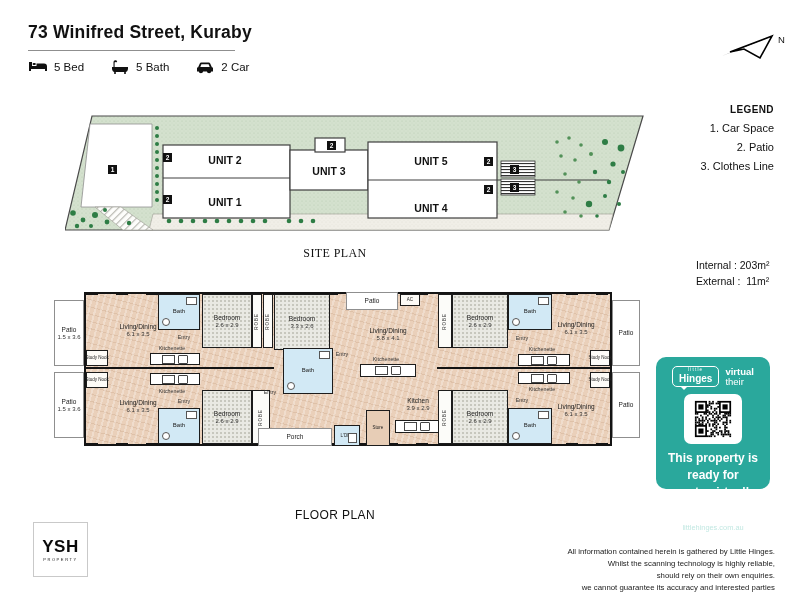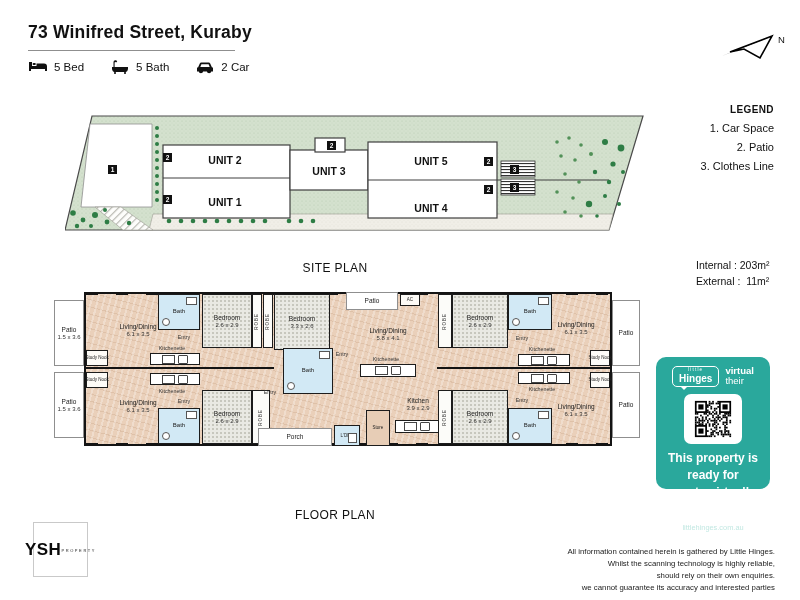--- a/index.html
+++ b/index.html
@@ -16,21 +16,21 @@
   
   .compass{position:absolute;left:720px;top:28px;}
 
   
   .legend{position:absolute;right:26px;top:104px;text-align:right;}
   .legend-title{font-size:10px;font-weight:700;letter-spacing:.4px;margin-bottom:7px;}
   .legend-item{font-size:11px;margin:7px 0;}
 
   
   .caption{position:absolute;left:230px;width:210px;text-align:center;font-size:12px;letter-spacing:.4px;}
-  .caption-site{top:261px;}
+  .caption-site{top:246px;font-family:Liberation Serif, serif;}
   .caption-floor{top:508px;}
   .areas{position:absolute;left:696px;top:258px;font-size:10.5px;line-height:1.5;white-space:pre;}
 
   
   .siteplan{position:absolute;left:65px;top:112px;}
 
   
   .floorplan{position:absolute;left:52px;top:292px;width:590px;height:154px;}
   .fbody{position:absolute;left:32px;top:0;width:528px;height:154px;box-sizing:border-box;
          border:2px solid #141414;
@@ -62,37 +62,37 @@
   .rdims{font-size:6px;color:#333;white-space:nowrap;}
   .fr.nook .rlabel,.fr.store .rlabel,.fr.bathsm .rlabel{font-size:4.5px;}
   .fr.bath .rlabel{font-size:6px;}
   .fr.lbl.small .rlabel{font-size:5.3px;color:#333;}
   .fxa{width:11px;height:7px;border:1px solid #444;background:#fff;}
   .fxb{width:8px;height:7px;border:1px solid #444;background:#fff;border-radius:1px;}
 
   
   .promo{position:absolute;left:656px;top:357px;width:114px;height:132px;border-radius:10px;
          color:#fff;display:flex;flex-direction:column;align-items:center;padding-top:9px;box-sizing:border-box;}
-  .brand-row{display:flex;align-items:flex-start;}
+  .brand-row{display:flex;align-items:flex-end;}
   .bubble{position:relative;border:1.3px solid #fff;border-radius:5px;padding:1px 6px 2px;text-align:center;}
   .b-little{font-size:4.5px;letter-spacing:1.2px;line-height:1;}
   .b-hinges{font-size:10px;font-weight:700;line-height:1.1;}
   .b-tail{position:absolute;left:7px;bottom:-4px;width:0;height:0;
           border-left:4px solid transparent;border-right:4px solid transparent;border-top:4px solid #fff;}
   .vt{margin-left:6px;line-height:1.05;}
   .vt1{font-size:9.5px;font-weight:700;}
   .vt2{font-size:9.5px;font-weight:400;}
   .qr-wrap{width:58px;height:58px;background:#fff;border-radius:7px;margin-top:7px;
            display:flex;align-items:center;justify-content:center;}
   .promo-msg{margin-top:6px;font-size:12px;font-weight:700;line-height:1.45;white-space:pre-line;text-align:center;}
   .promo-url{margin-top:4px;font-size:7.4px;color:#c2e8e2;}
 
   
   .ysh{position:absolute;left:33px;top:522px;width:53px;height:53px;background:#fff;border:1px solid #c9c9c9;
-       display:flex;flex-direction:row;align-items:center;justify-content:center;}
+       display:flex;flex-direction:column;align-items:center;justify-content:center;}
   .ysh-name{font-size:17px;font-weight:800;letter-spacing:.5px;line-height:1;color:#0a0a0a;}
   .ysh-sub{font-size:4px;letter-spacing:1.6px;color:#222;margin-top:2px;}
   .disclaimer{position:absolute;right:25px;top:546px;text-align:right;font-size:7.8px;line-height:1.55;color:#222;}
 </style>
 </head>
 <body>
 
 <div class="page">
 
   <div class="title">73 Winifred Street, Kuraby</div>

